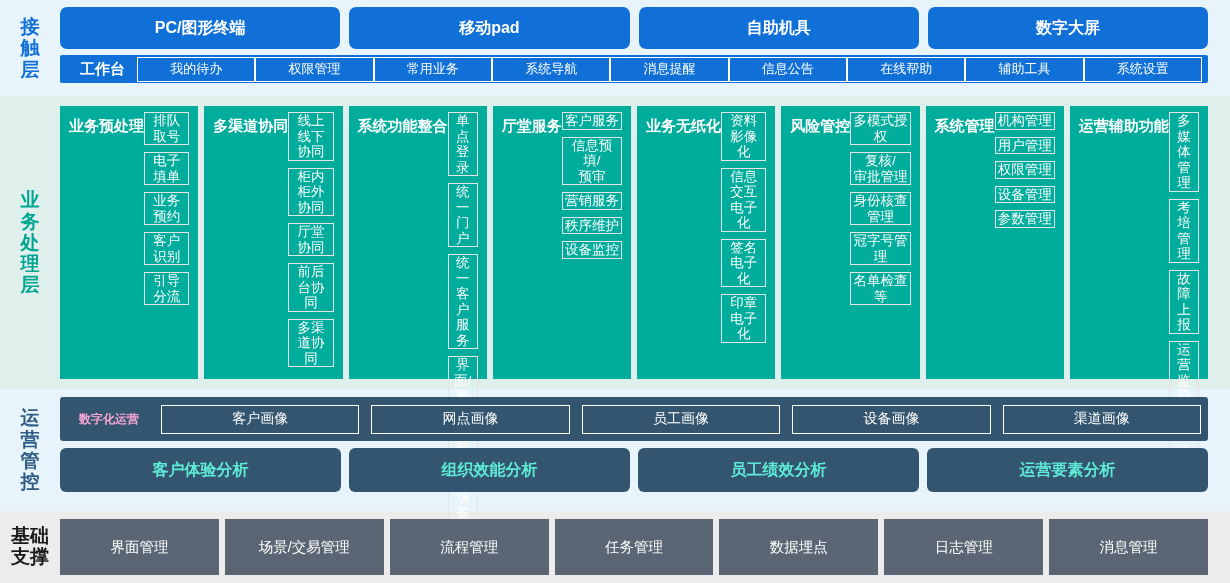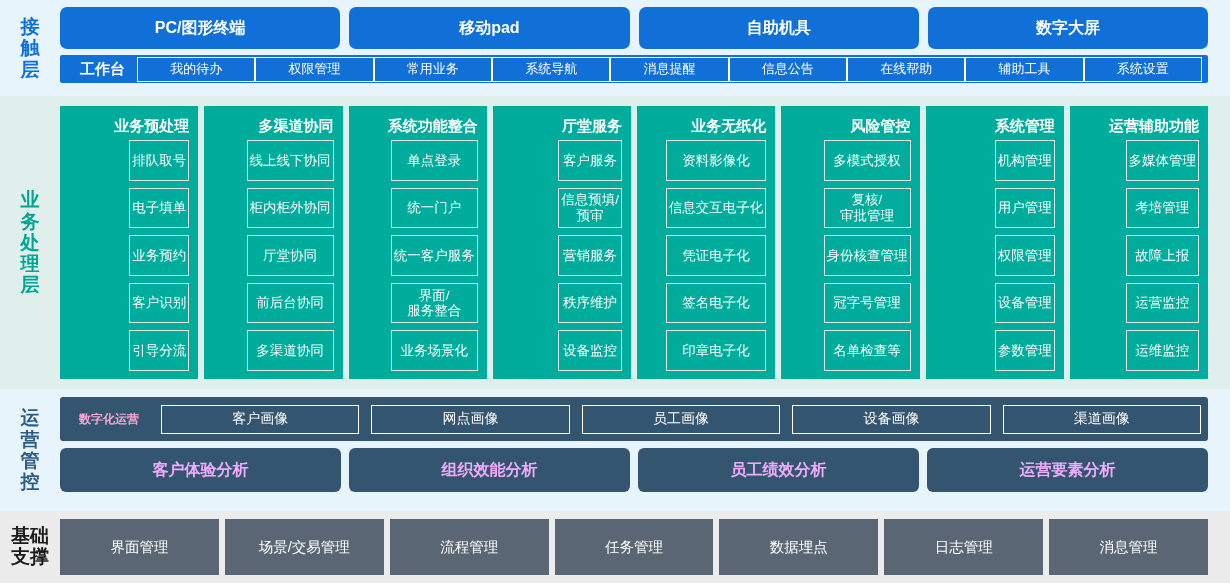--- a/index.html
+++ b/index.html
@@ -124,22 +124,22 @@
   }
   .biz-columns {
     display: flex;
     gap: 6px;
     height: 100%;
   }
   .biz-col {
     flex: 1 1 0;
     background: #00ac9c;
     display: flex;
-    flex-direction: column;
-    align-items: flex-end;
+    flex-direction: row;
+    align-items: flex-start;
     padding: 6px 9px 8px 9px;
     box-sizing: border-box;
     min-width: 0;
   }
   .biz-col-title {
     color: #ffffff;
     font-size: 15px;
     font-weight: bold;
     text-align: center;
     height: 28px;
@@ -211,21 +211,21 @@
   }
   .ops-analysis-row {
     height: 44px;
     display: flex;
     gap: 8px;
   }
   .ops-analysis-item {
     flex: 1 1 0;
     background: #34556f;
     border-radius: 6px;
-    color: #f0abfc;
+    color: #5eead4;
     font-size: 16px;
     font-weight: bold;
     display: flex;
     align-items: center;
     justify-content: center;
     min-width: 0;
     white-space: nowrap;
   }
 
   
@@ -347,21 +347,20 @@
               <div class="biz-item">营销服务</div>
               <div class="biz-item">秩序维护</div>
               <div class="biz-item">设备监控</div>
             </div>
           </div>
           <div class="biz-col">
             <div class="biz-col-title">业务无纸化</div>
             <div class="biz-items">
               <div class="biz-item">资料影像化</div>
               <div class="biz-item">信息交互电子化</div>
-              <div class="biz-item">凭证电子化</div>
               <div class="biz-item">签名电子化</div>
               <div class="biz-item">印章电子化</div>
             </div>
           </div>
           <div class="biz-col">
             <div class="biz-col-title">风险管控</div>
             <div class="biz-items">
               <div class="biz-item">多模式授权</div>
               <div class="biz-item">复核/<br>审批管理</div>
               <div class="biz-item">身份核查管理</div>

